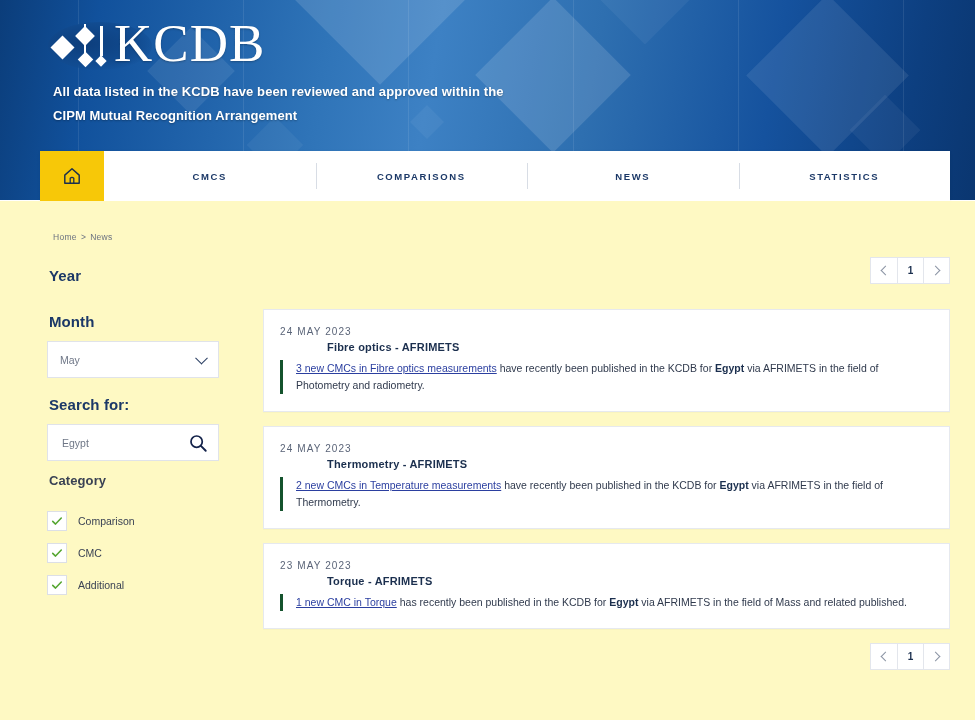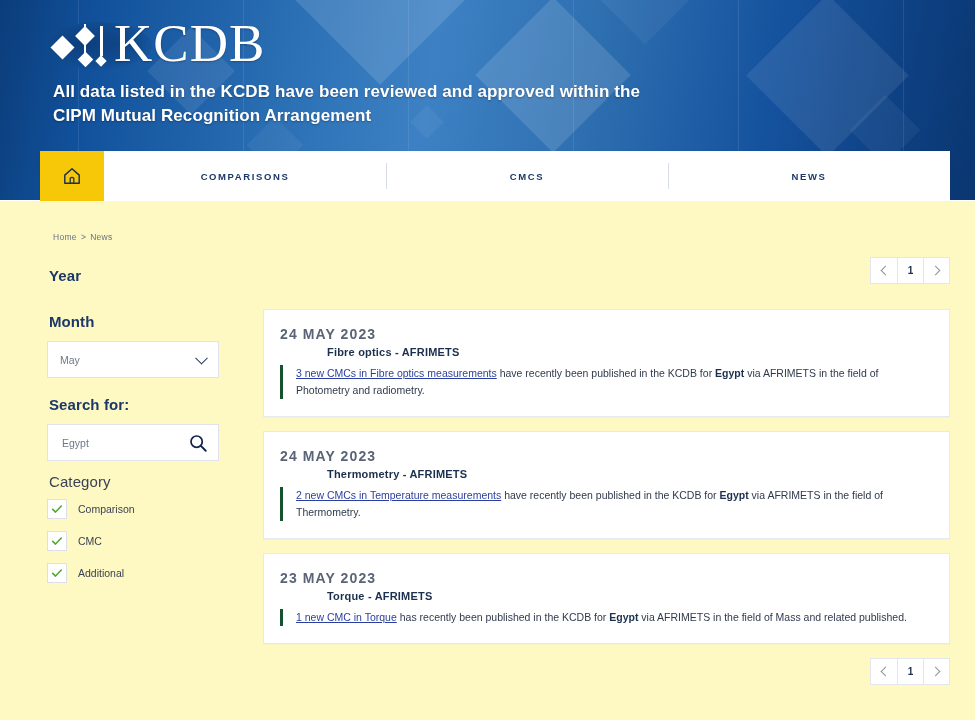--- a/index.html
+++ b/index.html
@@ -42,21 +42,21 @@
   .logo-bar { position:absolute; background:#ffffff; }
   .logo-text {
     position:relative; margin-left:62px;
     font-family:"Liberation Serif", serif;
     font-size:53px; line-height:62px; color:#ffffff; letter-spacing:1px;
     font-weight:400;
     text-shadow: 0 1px 2px rgba(0,0,0,0.25);
   }
   .banner-sub {
     position:absolute; left:53px; top:80px; width:700px;
-    color:#ffffff; font-size:17px; font-weight:bold; line-height:24px;
+    color:#ffffff; font-size:13px; font-weight:bold; line-height:24px;
     letter-spacing:0.1px;
     text-shadow:0 1px 2px rgba(0,0,0,0.3);
   }
 
   
   .navbar {
     position:absolute; left:40px; top:151px; width:910px; height:50px;
     background:#ffffff; display:flex; align-items:stretch;
     box-shadow: 0 1px 3px rgba(0,0,0,0.08);
   }
@@ -84,21 +84,21 @@
   }
   .breadcrumb a { color:#6b7280; text-decoration:none; }
   .breadcrumb .sep { margin:0 4px; }
 
   
   .sidebar { position:absolute; left:47px; top:66px; width:200px; }
   .side-label {
     font-size:15px; font-weight:bold; color:#1b3867; margin:0 0 11px 2px;
     letter-spacing:0.1px;
   }
-  .side-label.small { font-size:15px; font-weight:normal; color:#3a4254; margin-bottom:9px; }
+  .side-label.small { font-size:13px; font-weight:bold; color:#3a4254; margin-bottom:23px; }
   .select-box {
     position:relative; width:172px; height:37px; border:1px solid #e0e3e9; background:#fff;
     display:flex; align-items:center; padding:0 12px; cursor:pointer;
   }
   .select-box .val { font-size:10.5px; color:#6f7787; }
   .select-box .chev {
     position:absolute; right:12px; top:50%; width:9px; height:9px;
     border-right:1.6px solid #2b3f63; border-bottom:1.6px solid #2b3f63;
     transform: translateY(-70%) rotate(45deg);
   }
@@ -140,21 +140,21 @@
   }
   .chev-l { transform: rotate(-135deg); margin-left:2px; }
   .chev-r { transform: rotate(45deg); margin-right:2px; }
 
   .cards { position:absolute; left:0; top:52px; width:687px; }
   .card {
     border:1px solid #e6e9ee; background:#fff; padding:16px 20px 17px 16px; margin-bottom:14px;
     box-shadow:0 1px 1px rgba(0,0,0,0.02);
   }
   .card .date {
-    font-size:14px; font-weight:bold; color:#5a6party; color:#5a6478; letter-spacing:1.1px;
+    font-size:10px; font-weight:normal; color:#5a6party; color:#5a6478; letter-spacing:1.1px;
     margin-bottom:4px;
   }
   .card .title {
     font-size:11px; font-weight:bold; color:#1b2f4e; letter-spacing:0.2px; margin-bottom:7px;margin-left:47px;
   }
   .card .body {
     border-left:3px solid #14532d; padding-left:13px;
     font-size:10.5px; line-height:17px; color:#303a4d;
   }
   .card .body a {
@@ -208,23 +208,24 @@
   <div class="navbar">
     <div class="nav-home">
       <span>
         <svg width="18" height="18" viewBox="0 0 20 20">
           <path d="M10 2 L18 9 L18 18 L2 18 L2 9 Z" fill="none" stroke="#1b2f4e" stroke-width="1.6" stroke-linejoin="round"></path>
           <path d="M8 18 L8 12.5 Q10 10.5 12 12.5 L12 18" fill="none" stroke="#1b2f4e" stroke-width="1.4"></path>
         </svg>
       </span>
     </div>
     <div class="nav-items">
+      <div class="nav-item">CMCS</div>
       <div class="nav-item">COMPARISONS</div>
-      <div class="nav-item">CMCS</div>
       <div class="nav-item">NEWS</div>
+      <div class="nav-item">STATISTICS</div>
     </div>
   </div>
 
   <div class="content">
 
     <div class="breadcrumb">
       <a href="#">Home</a><span class="sep">&gt;</span><span>News</span>
     </div>
 
     <div class="sidebar">

